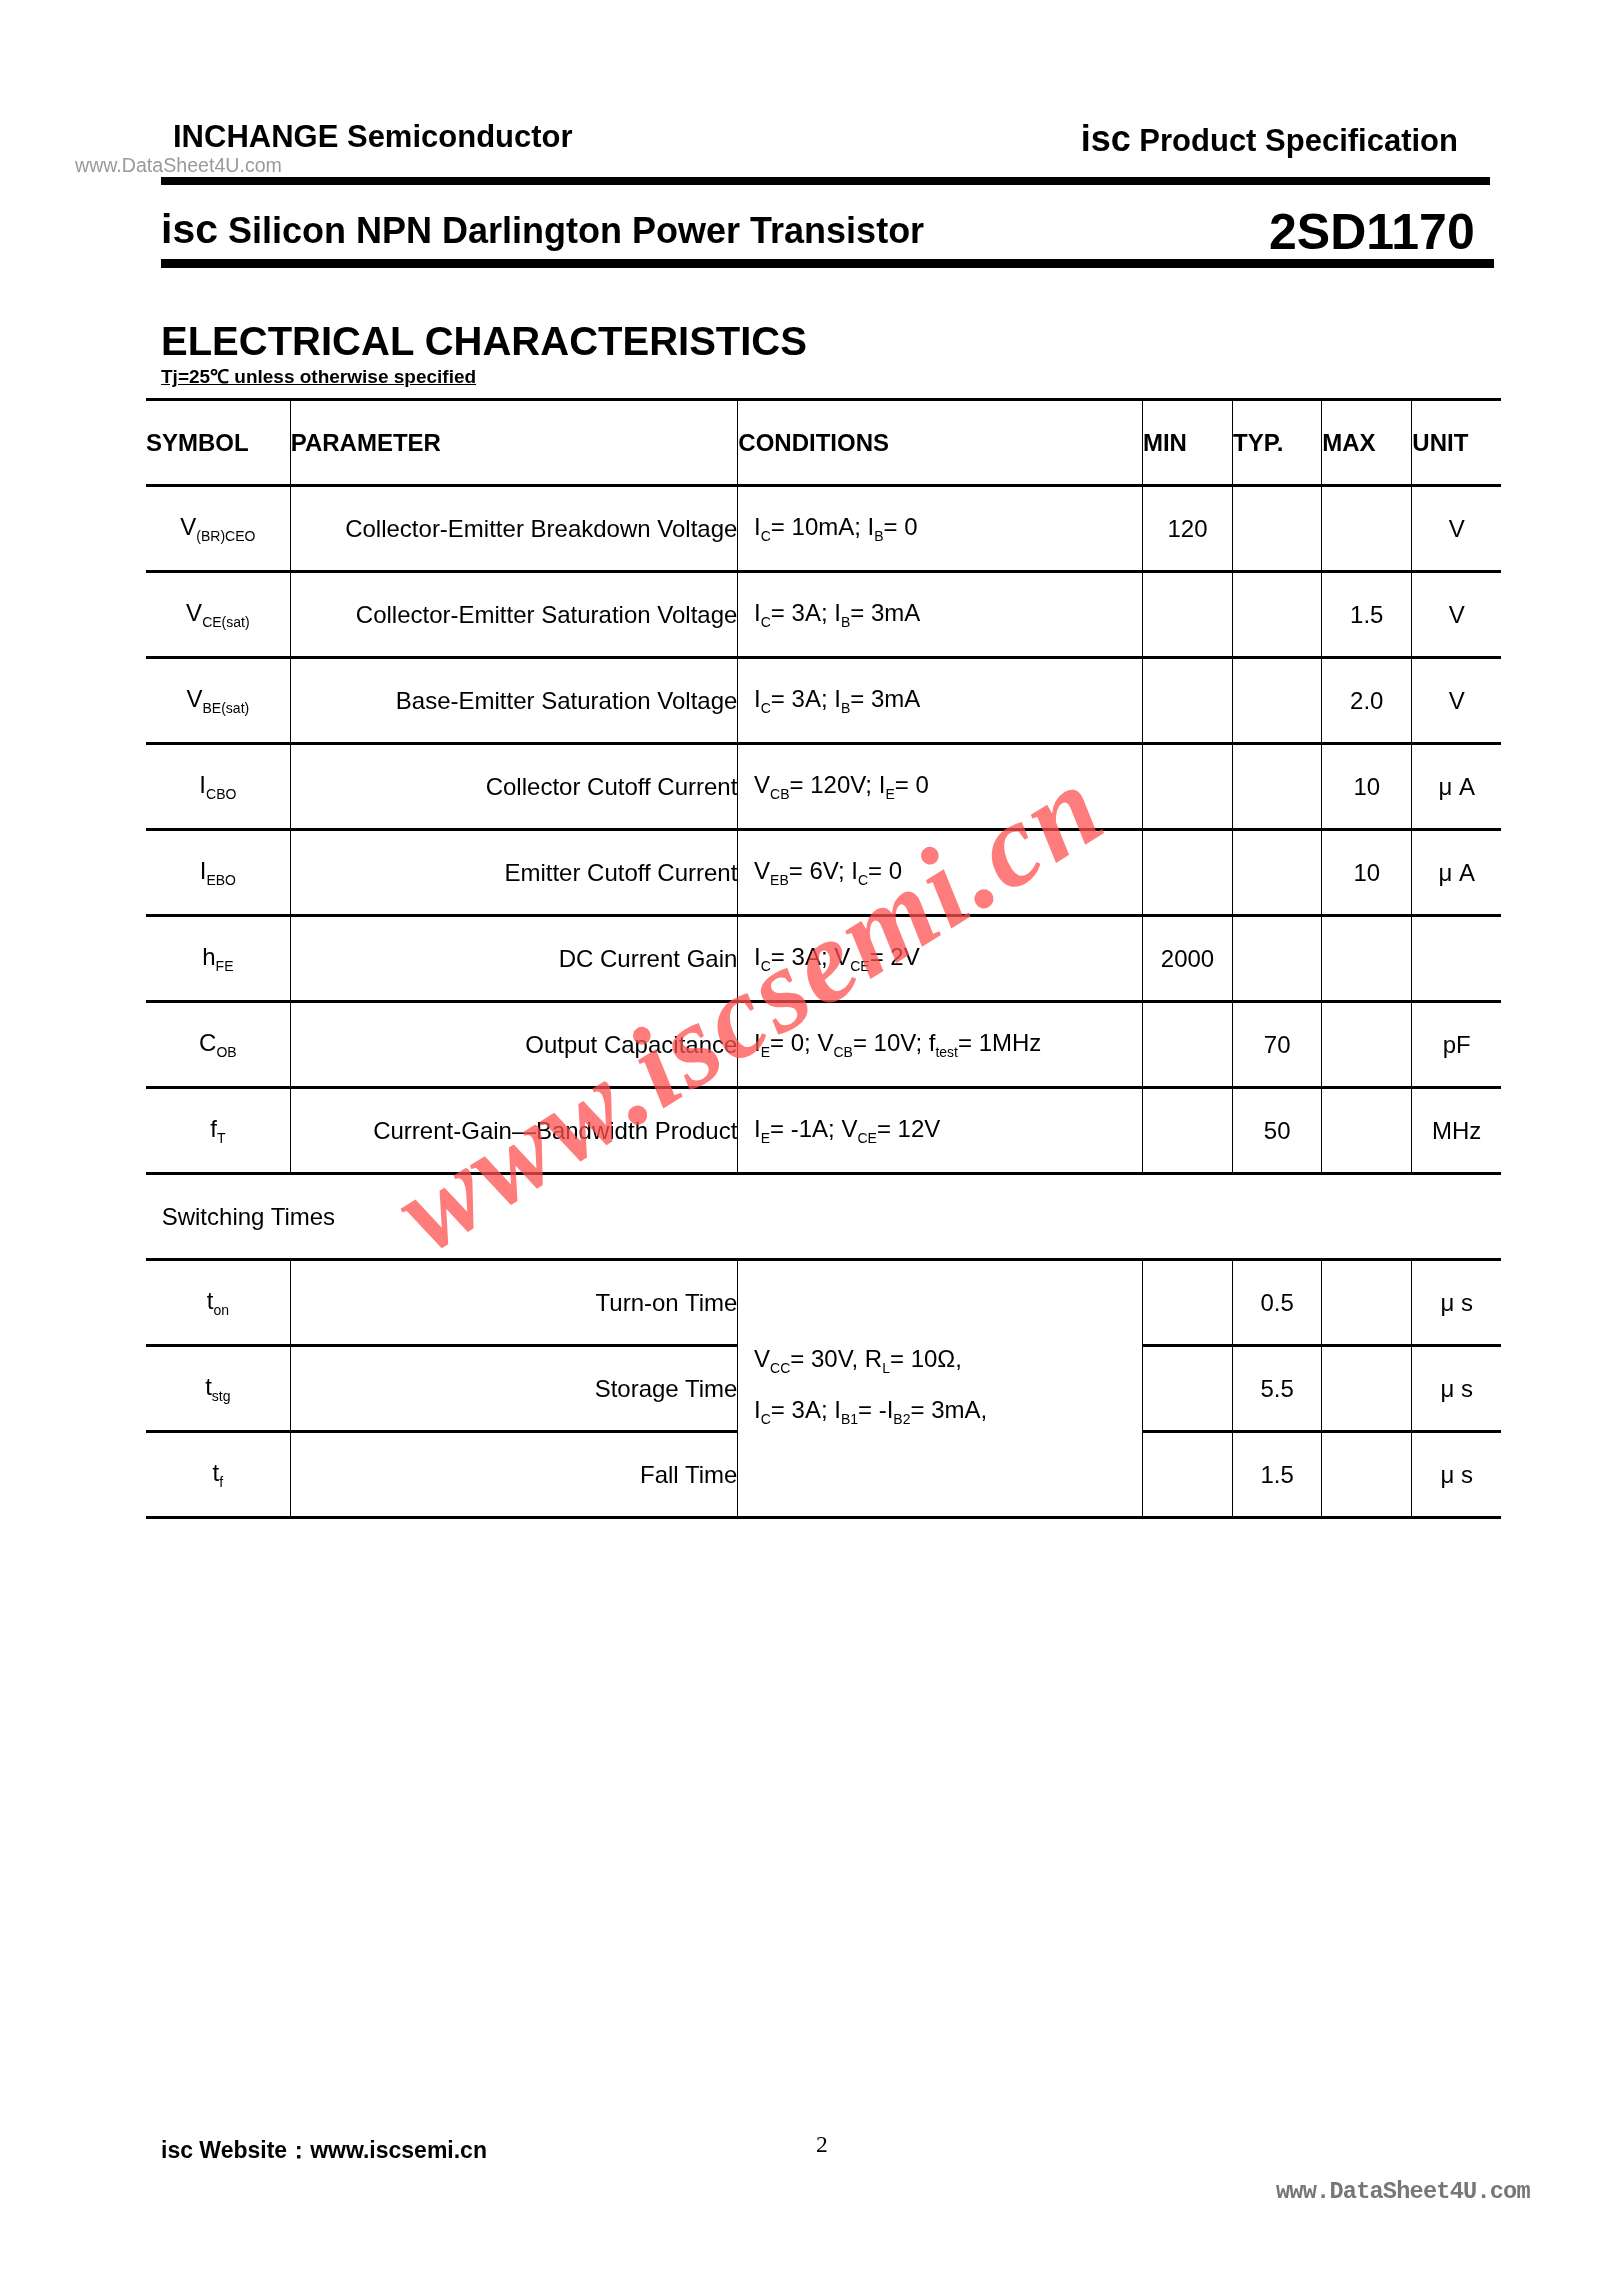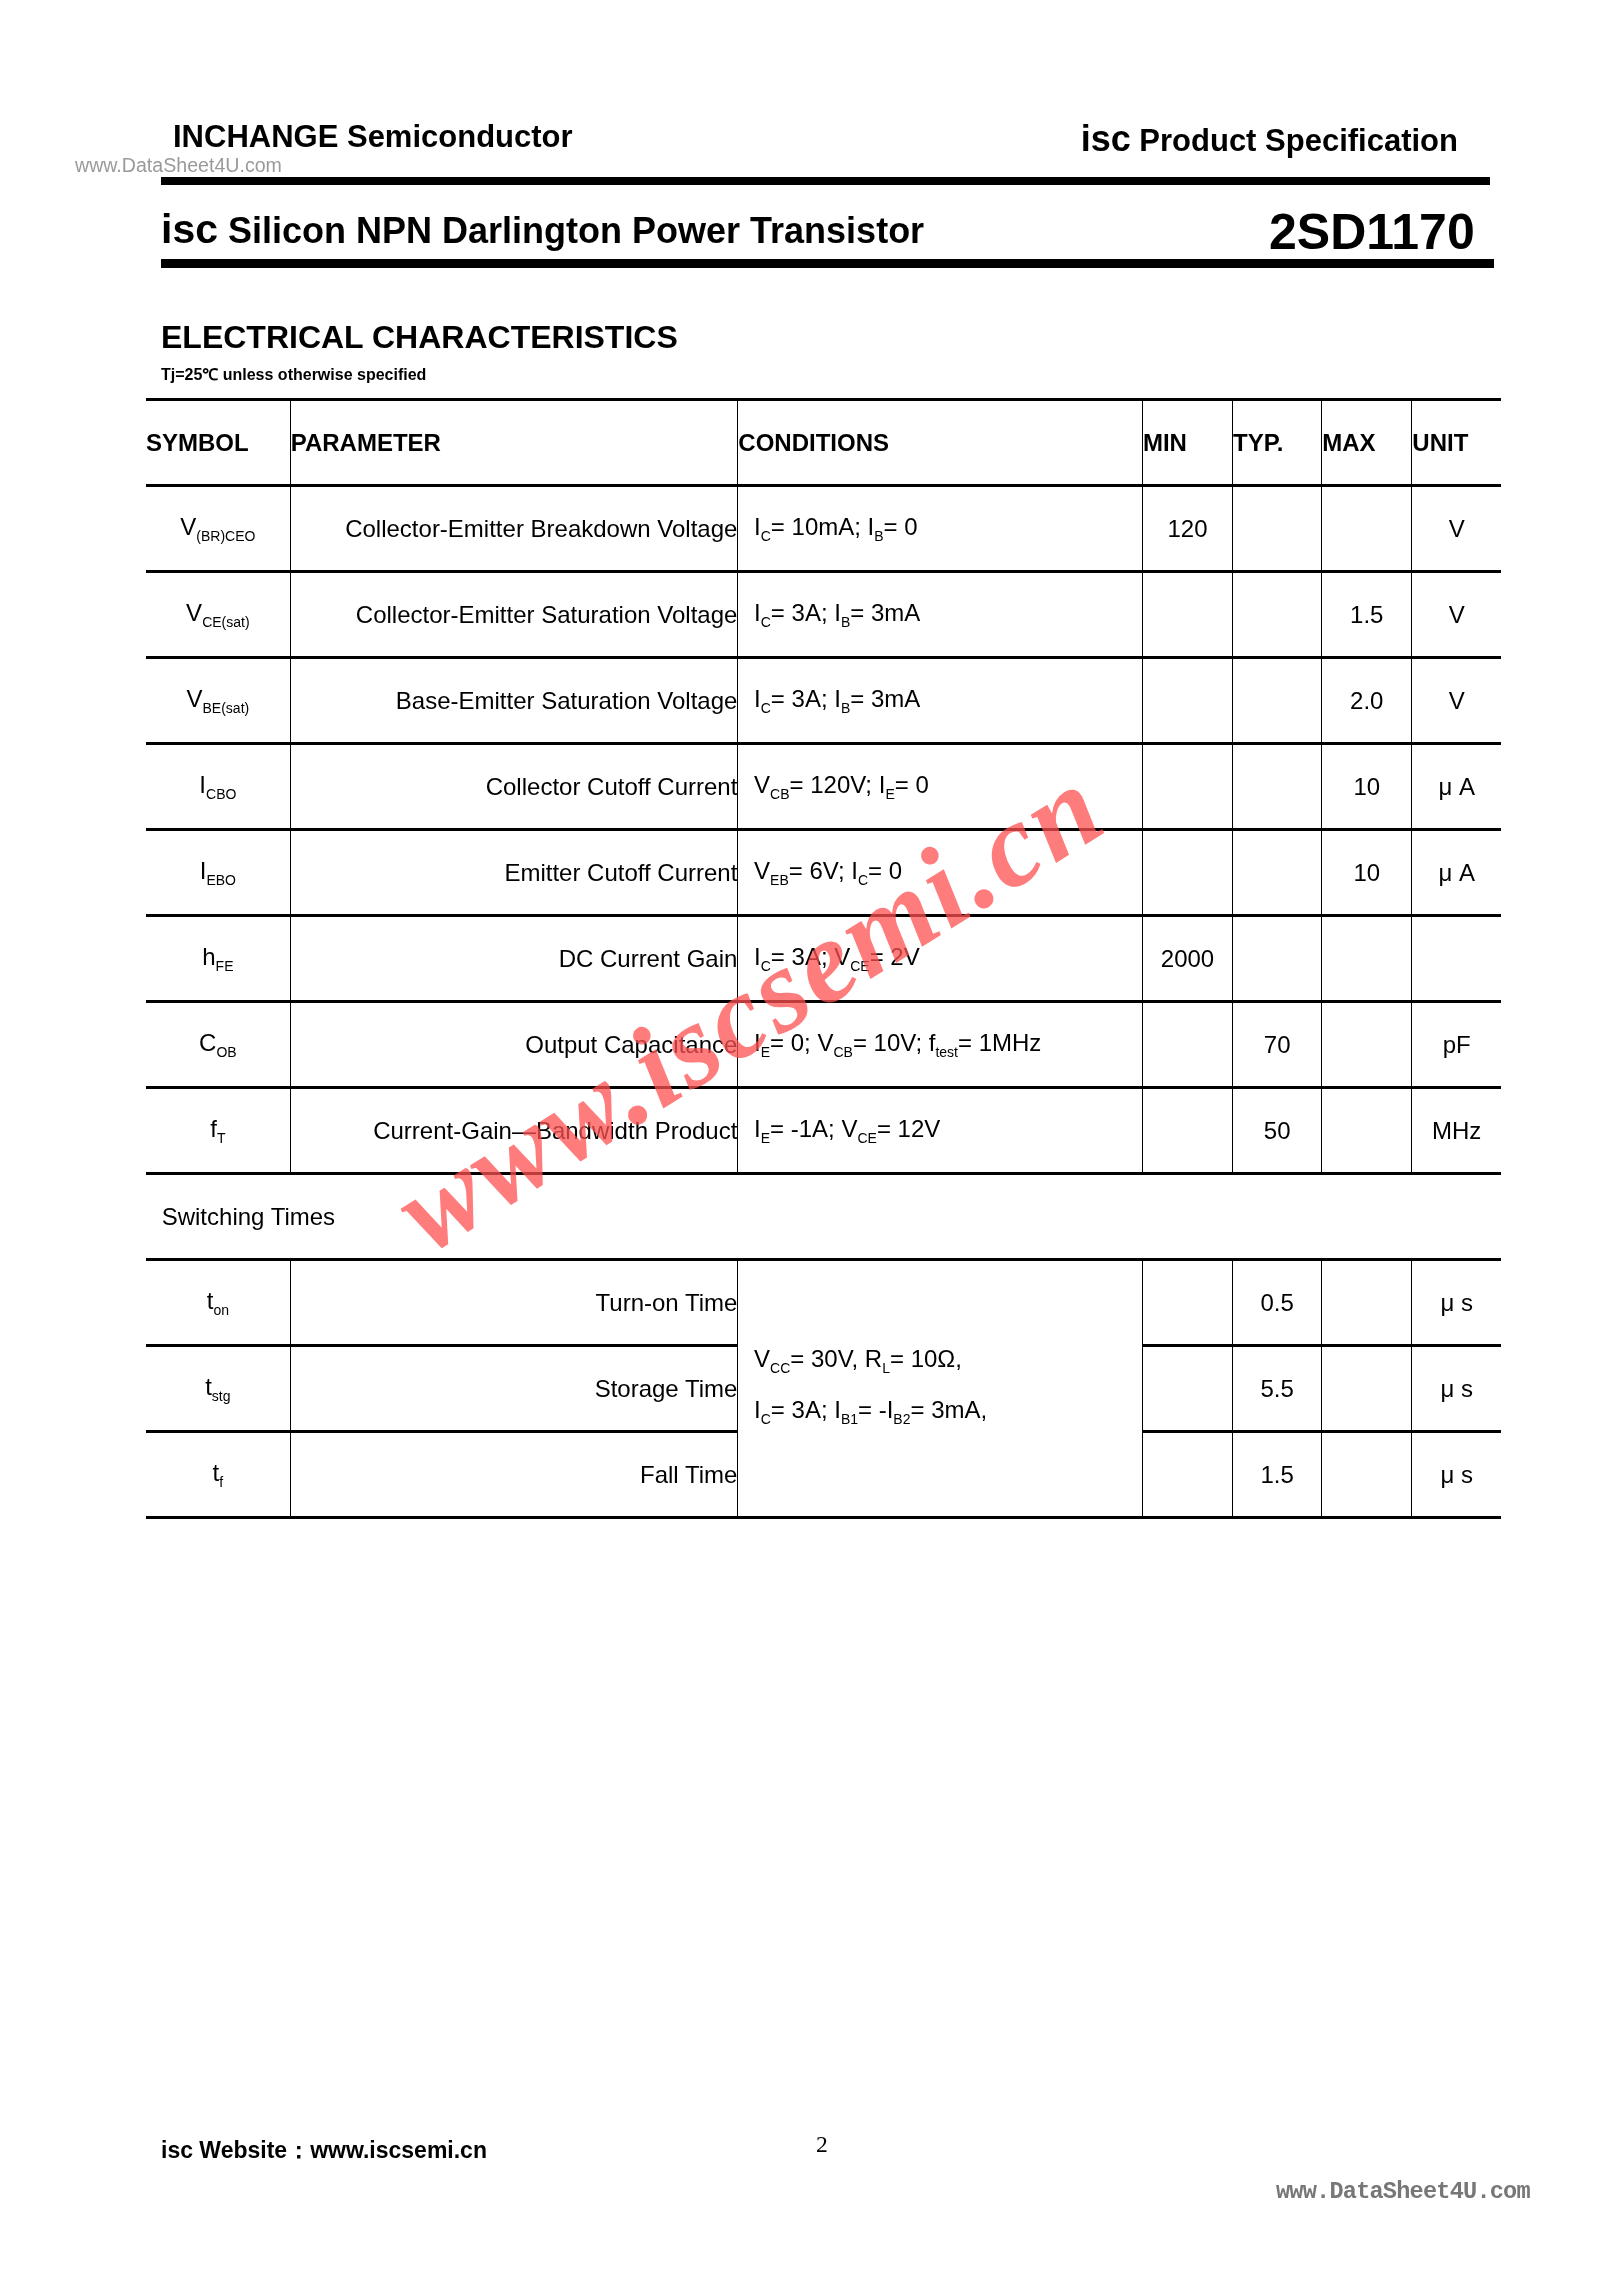--- a/index.html
+++ b/index.html
@@ -8,22 +8,22 @@
   .abs { position:absolute; }
   .hdr-left { left:161px; top:119px; font-size:31px; font-weight:bold;margin-left:12px; }
   .hdr-right { right:165px; top:118px; font-size:31px; font-weight:bold; white-space:nowrap; }
   .hdr-right .isc { font-size:36px; }
   .wm-top { left:75px; top:154px; font-size:19.6px; color:#9a9a9a; }
   .rule1 { left:161px; top:177px; width:1329px; height:7.9px; background:#000; }
   .title { left:161px; top:206px; font-size:36px; font-weight:bold; white-space:nowrap; }
   .title .isc { font-size:41px; }
   .part { left:1269px; top:203px; font-size:50px; font-weight:bold; }
   .rule2 { left:161px; top:259px; width:1333px; height:9.4px; background:#000; }
-  .sect { left:161px; top:319px; font-size:32px; font-weight:bold; }
-  .cond-note { left:161px; top:363px; font-size:16px; font-weight:bold; }
+  .sect { left:161px; top:319px; font-size:40px; font-weight:bold; }
+  .cond-note { left:161px; top:363px; font-size:19px; font-weight:bold;text-decoration:underline; }
 
   table.ec { position:absolute; left:146px; top:398px; border-collapse:collapse;
              table-layout:fixed; width:1355px; }
   table.ec td, table.ec th { border-left:1.6px solid #000; border-right:1.6px solid #000;
              padding:0; vertical-align:middle; font-size:24px; font-weight:normal; }
   table.ec tr { height:86px; }
   table.ec tr.thead th { font-weight:bold; text-align:left; border-top:3.1px solid #000; border-bottom:3.9px solid #000; font-size:24px; }
   table.ec tr.row td { border-bottom:3.1px solid #000; }
   table.ec td.first, table.ec th.first { border-left:none; }
   table.ec td.last, table.ec th.last { border-right:none; }

